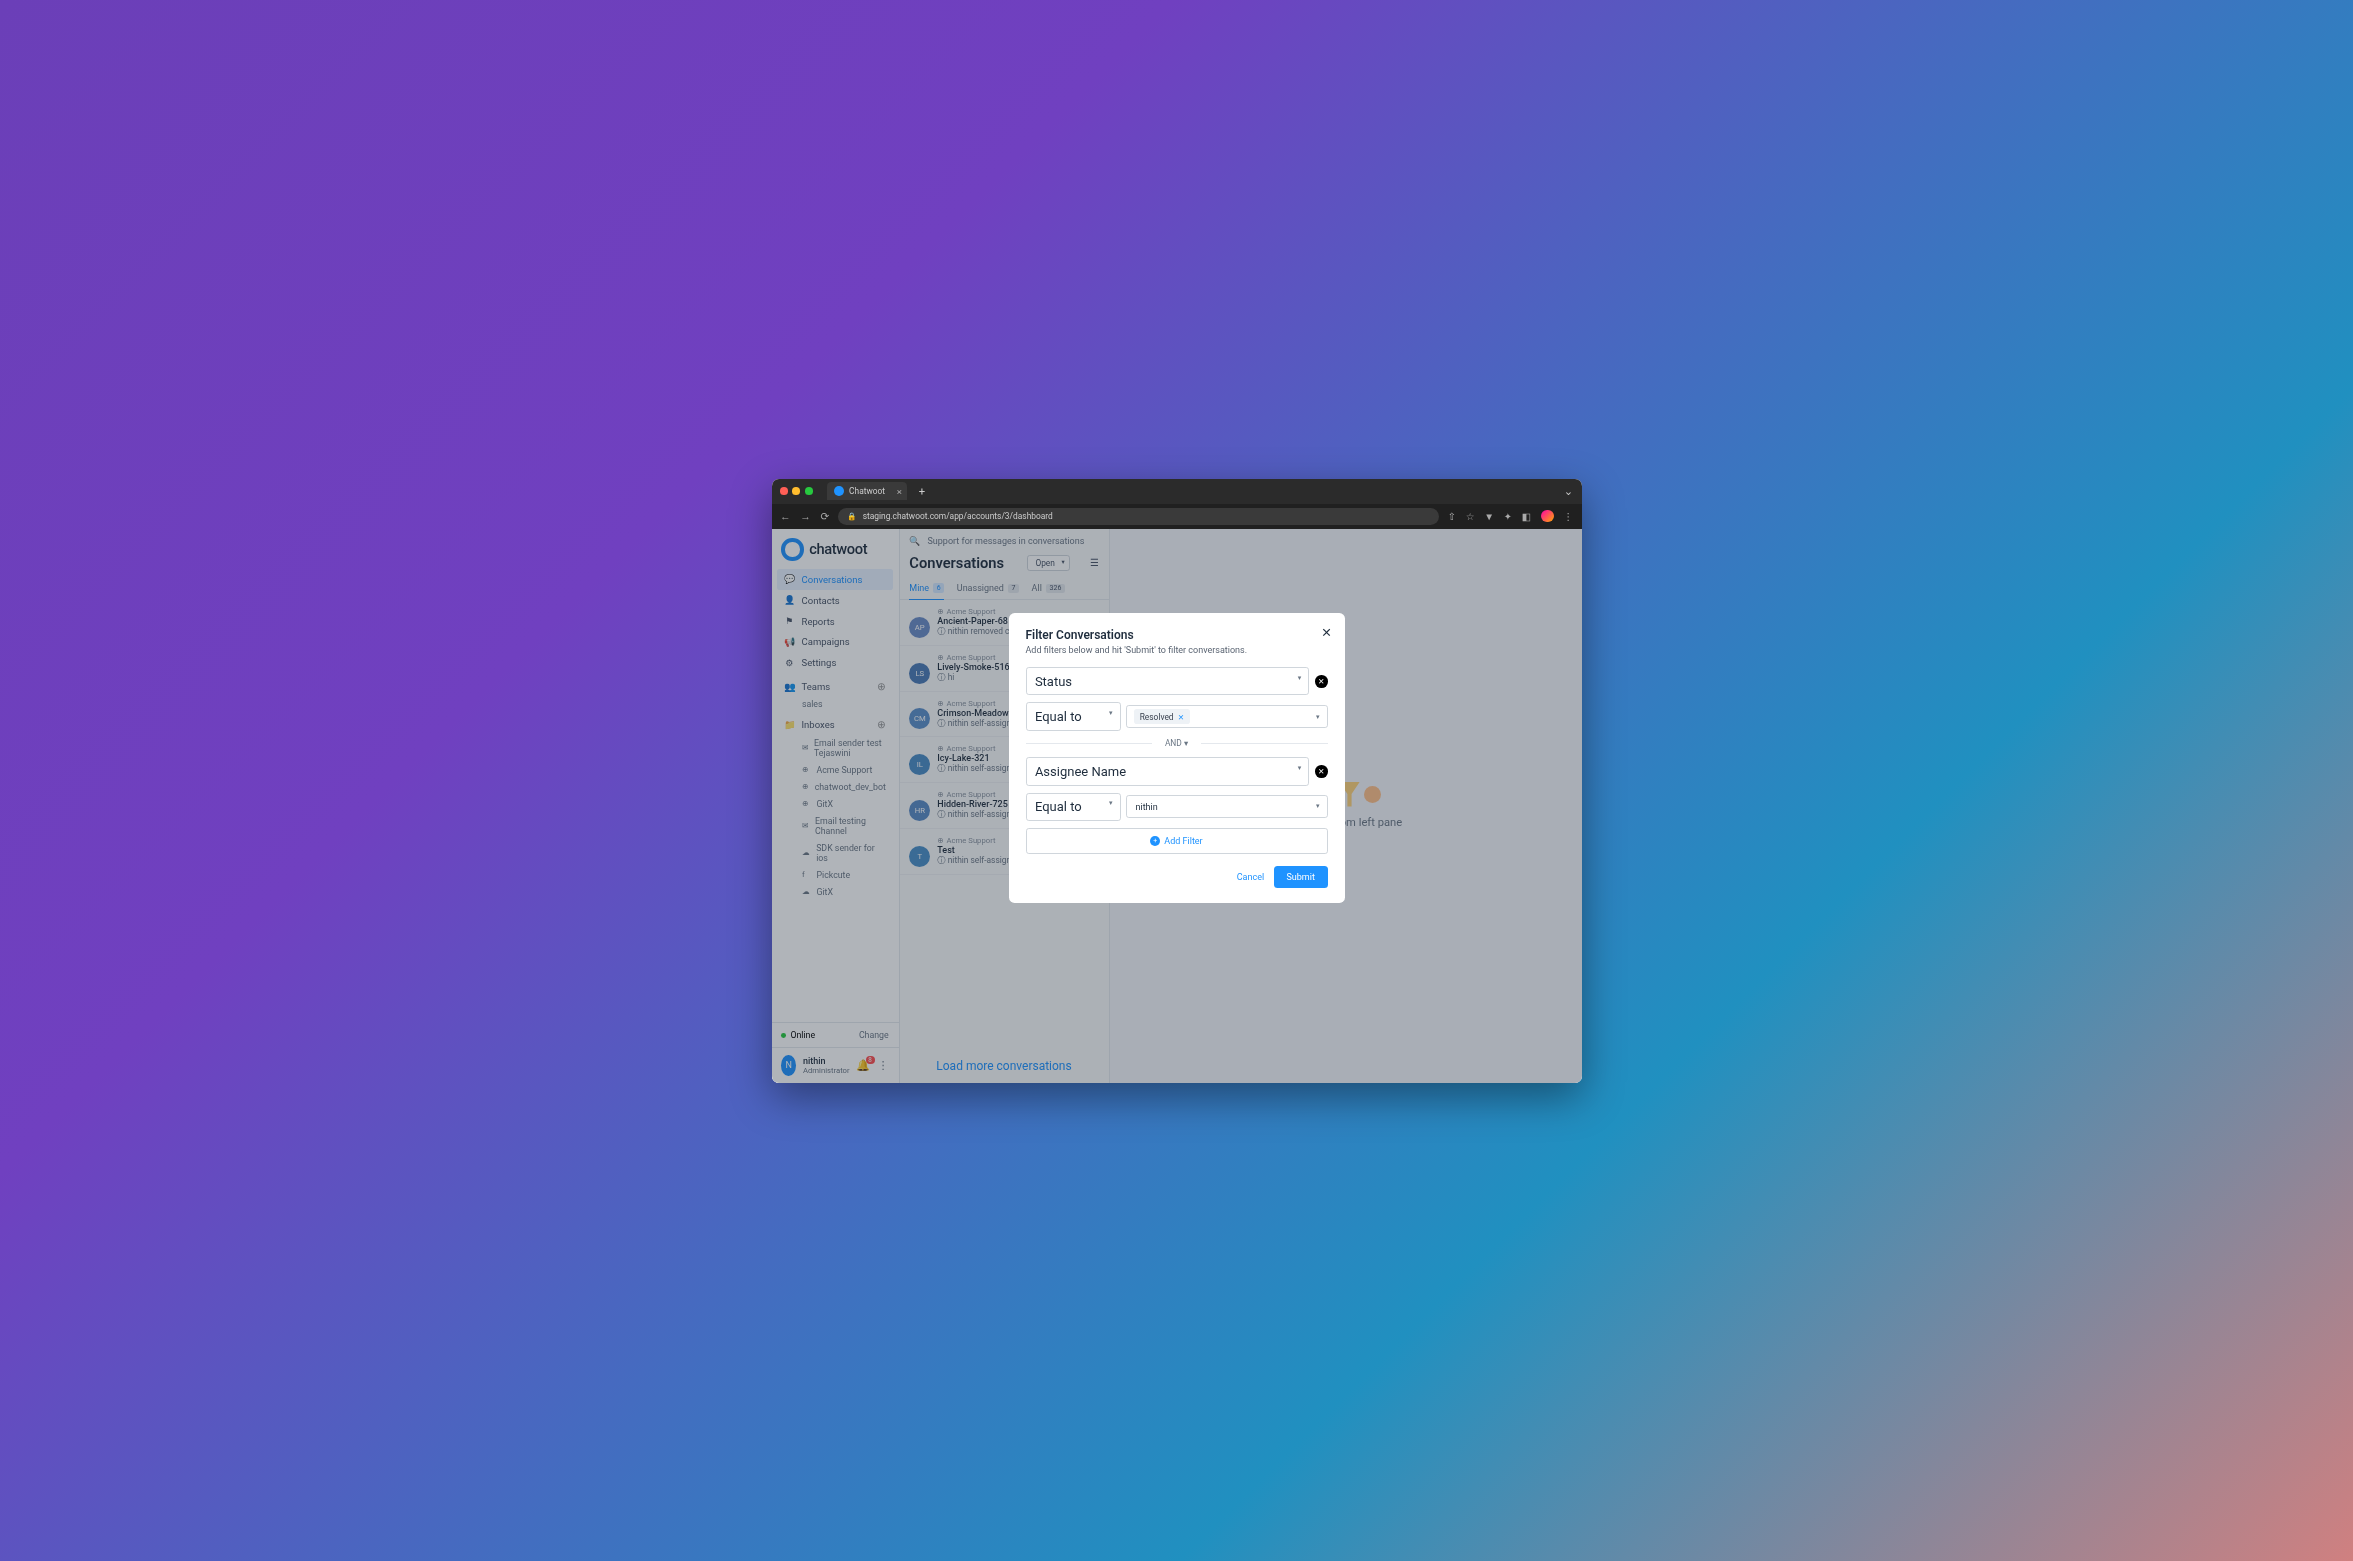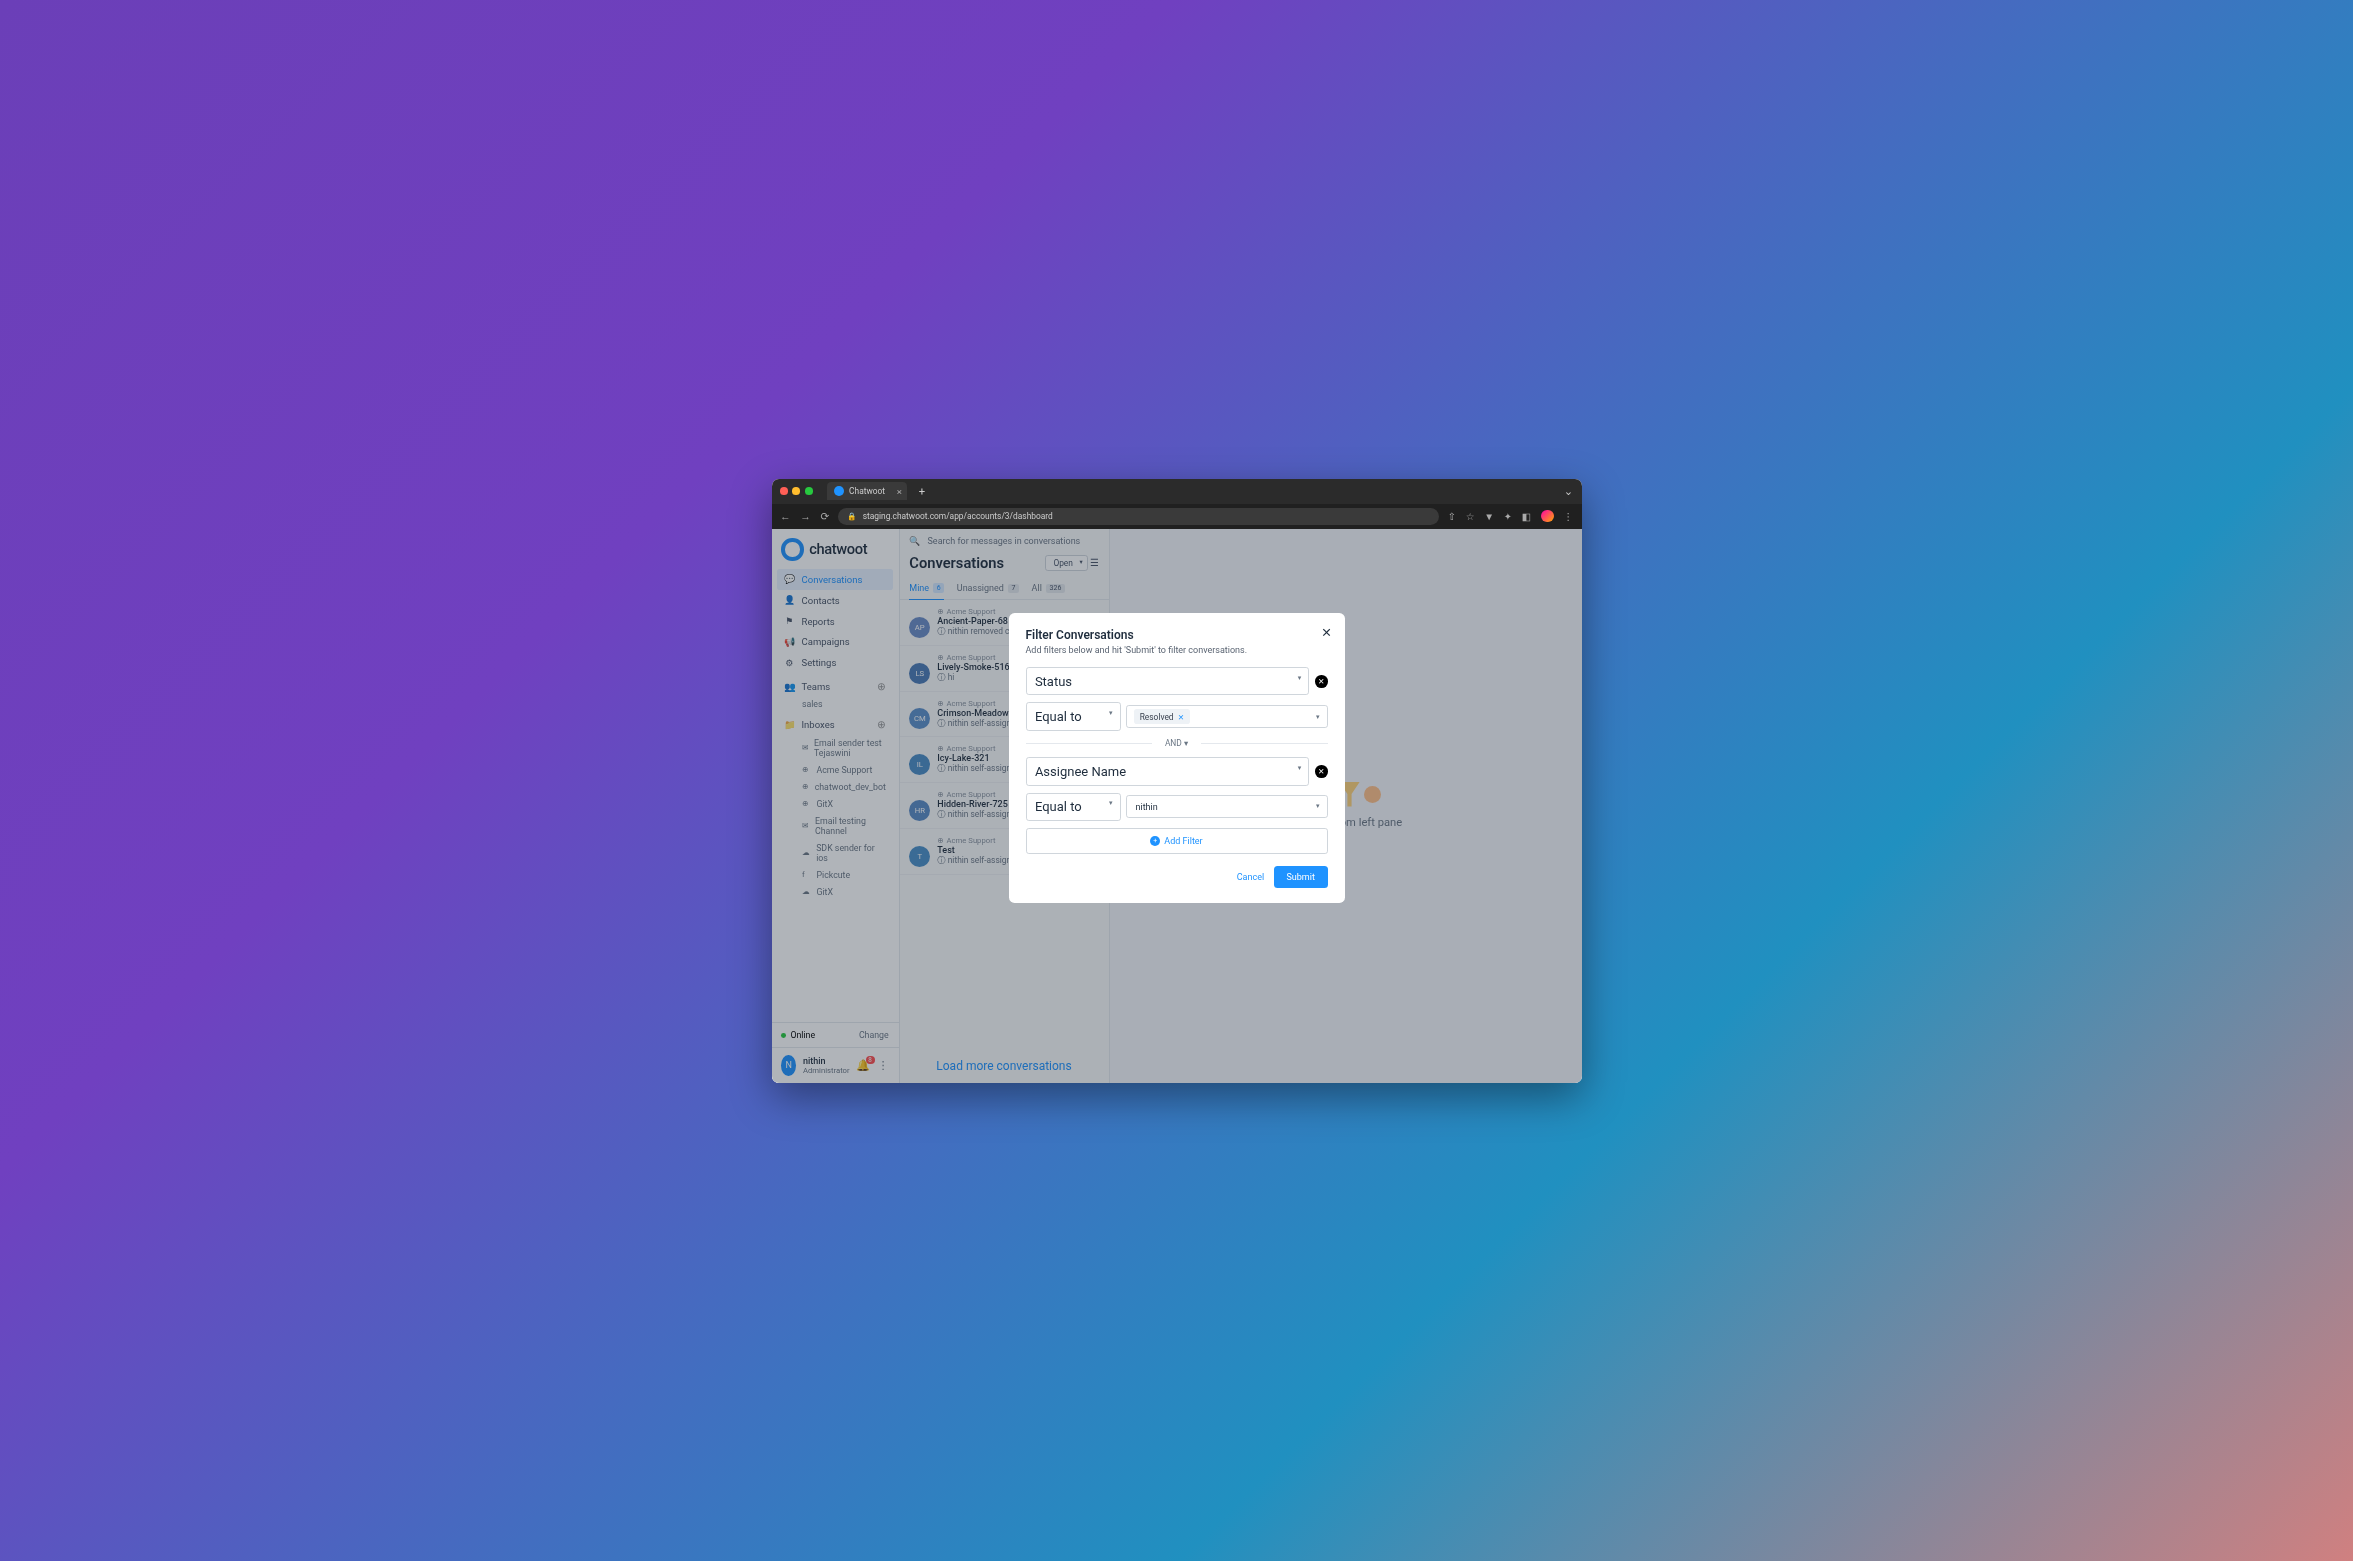--- a/index.html
+++ b/index.html
@@ -46,21 +46,21 @@
 .user-info { flex: 1; }
 .user-name { font-size: 9px; color: #1f2d3d; font-weight: 500; }
 .user-role { font-size: 7.7px; color: #6b7785; }
 .bell { position: relative; font-size: 11.2px; }
 .bell-badge { position: absolute; top: -2.8px; right: -4.2px; background: #ff4d4f; color: #fff; font-size: 6.3px; border-radius: 5.6px; padding: 0 2.8px; }
 .dots-v { color: #6b7785; font-size: 11.2px; }
 .convo-col { width: 210px; background: #f9fafb; border-right: 0.7px solid #e4e8ed; display: flex; flex-direction: column; }
 .search-row { padding: 7.7px 9.8px; display: flex; align-items: center; gap: 7px; color: #6b7785; font-size: 9px; }
 .convo-head { padding: 0 9.8px 5.6px; display: flex; align-items: center; justify-content: space-between; }
 .convo-title { font-size: 14.7px; font-weight: 600; color: #1f2d3d; }
-.open-select { display: flex; gap: 2px; align-items: center; justify-content: flex-end; }
+.open-select { display: flex; gap: 20px; align-items: center; justify-content: flex-end; }
 .open-pill { border: 0.7px solid #d0d6dc; border-radius: 2.8px; padding: 2.1px 14px 2.1px 7px; font-size: 8.4px; color: #4a5568; position: relative; background: #fff; }
 .open-pill::after { content: "▾"; position: absolute; right: 4.2px; font-size: 6.3px; }
 .filter-ic { font-size: 9.8px; color: #4a5568; }
 .tabs-row { display: flex; gap: 12.6px; padding: 0 9.8px; border-bottom: 0.7px solid #e4e8ed; }
 .tab-item { padding: 5.6px 0; font-size: 9px; color: #6b7785; display: flex; align-items: center; gap: 4.2px; }
 .tab-item.active { color: #1f93ff; border-bottom: 1.4px solid #1f93ff; margin-bottom: -0.7px; }
 .tab-badge { background: #e4e8ed; color: #4a5568; font-size: 7px; padding: 0.7px 3.5px; border-radius: 2.1px; }
 .tab-item.active .tab-badge { background: #d4e8ff; color: #1f93ff; }
 .convo-list { flex: 1; overflow: hidden; }
 .convo-item { display: flex; gap: 7px; padding: 7px 9.8px; border-bottom: 0.7px solid #eef0f3; }
@@ -231,21 +231,21 @@
           </div>
           <div class="bell">🔔<span class="bell-badge">8</span></div>
           <div class="dots-v">⋮</div>
         </div>
       </div>
     </div>
 
     <div class="convo-col">
       <div class="search-row">
         <span>🔍</span>
-        <span>Search for messages in conversations</span>
+        <span>Support for messages in conversations</span>
       </div>
       <div class="convo-head">
         <span class="convo-title">Conversations</span>
         <div class="open-select">
           <span class="open-pill">Open</span>
           <span class="filter-ic">☰</span>
         </div>
       </div>
       <div class="tabs-row">
         <div class="tab-item active">

